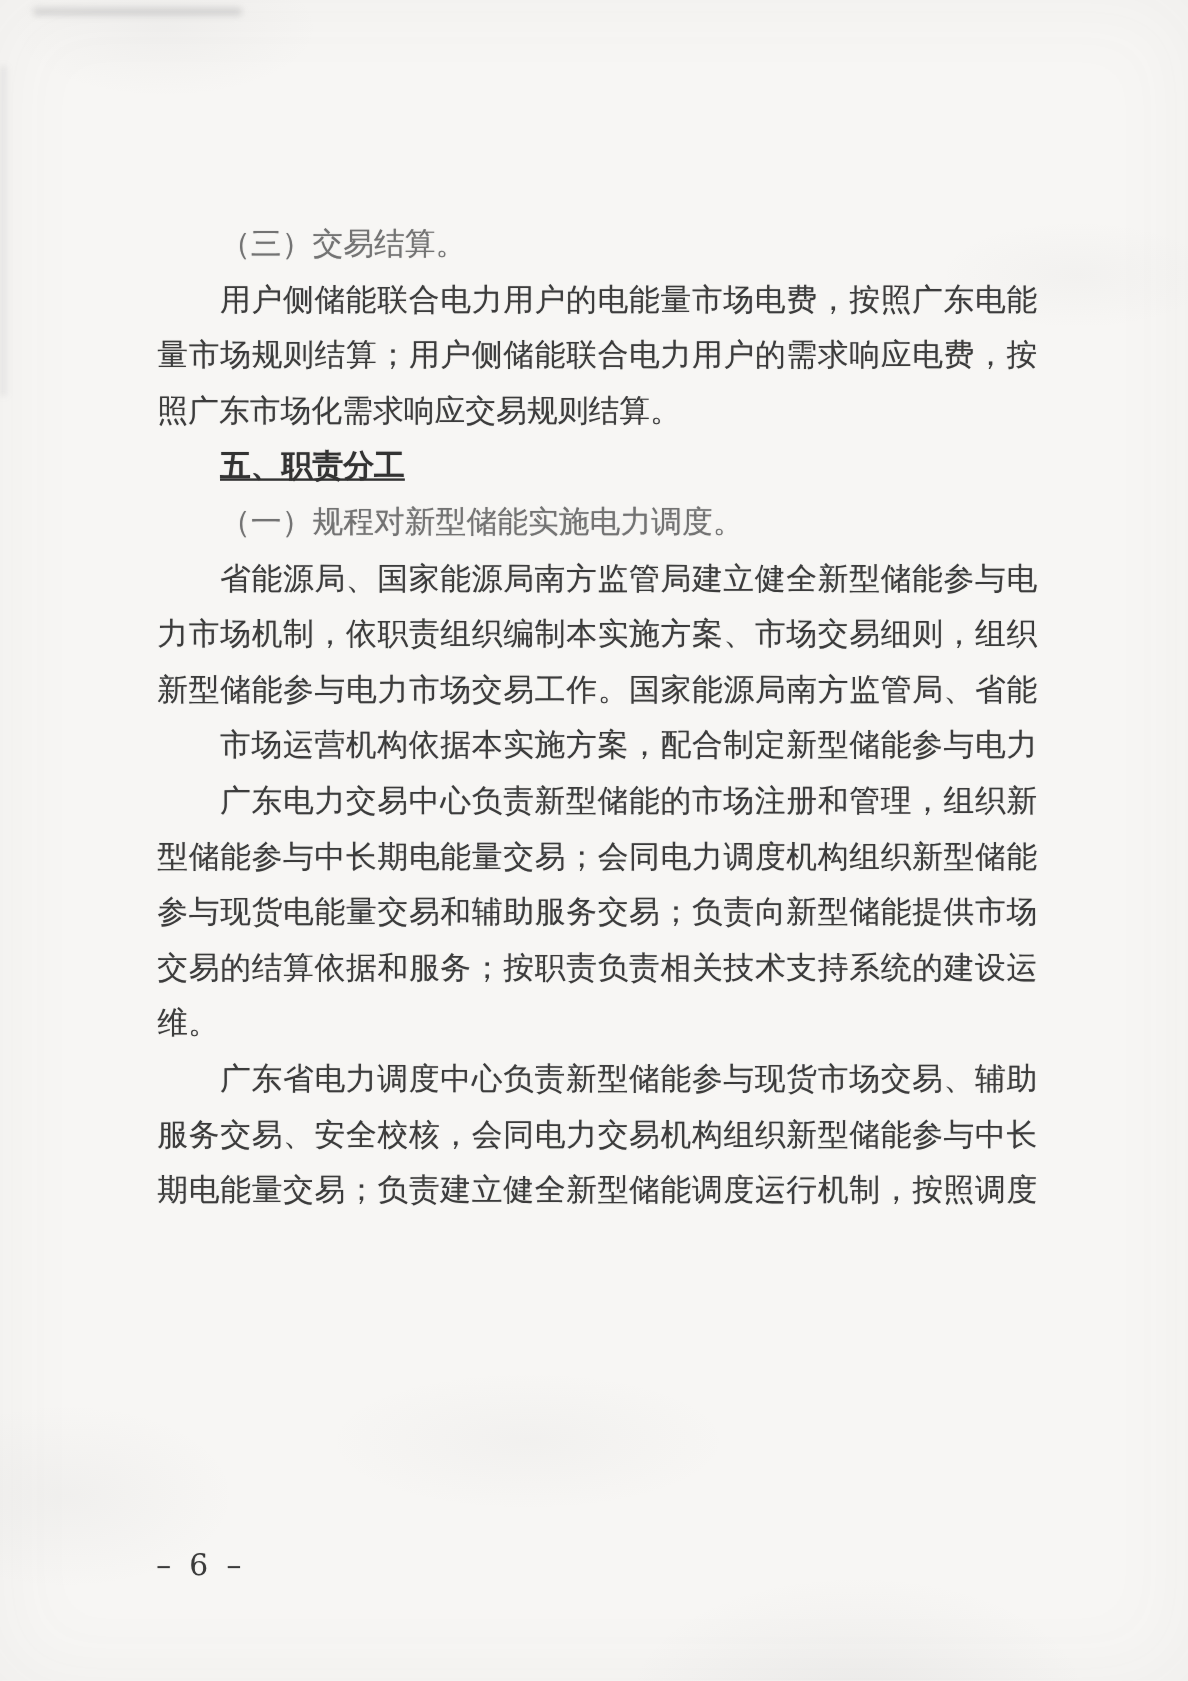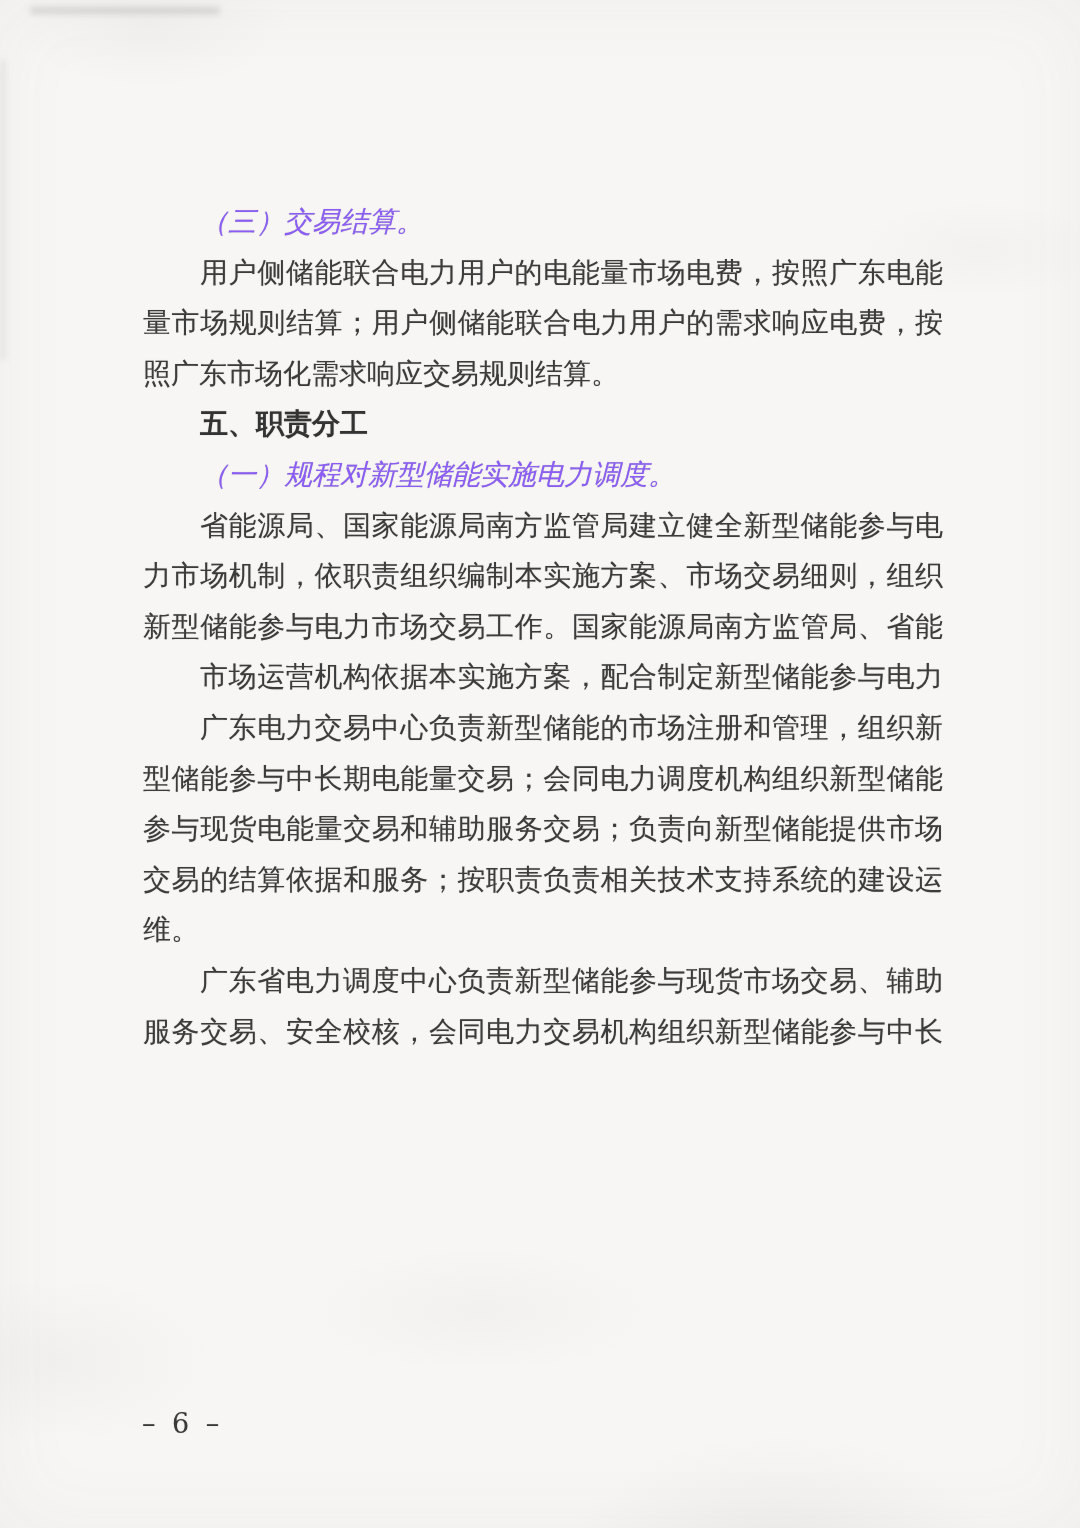--- a/index.html
+++ b/index.html
@@ -63,22 +63,23 @@
     text-align: justify;
     text-align-last: justify;
     text-justify: inter-character;
   }
   .ind { text-indent: 57px; }
   .h1 {
     font-weight: bold;
     color: #333333;
     font-family: "DejaVu Sans", "Liberation Sans", sans-serif;
     text-shadow: 0 0 1px rgba(70,70,70,0.5);
+    text-decoration: underline;
   }
-  .h2 { color: #8b5cf6; font-style: italic; }
+  .h2 { color: #737373; }
   .page-number {
     position: absolute;
     left: 142px;
     top: 1408px;
     font-size: 27px;
     letter-spacing: 4px;
     color: #3a3a3a;
     text-shadow: 0 0 1px rgba(90,90,90,0.4);
   }
 </style>
@@ -101,16 +102,17 @@
     <div class="ln just">力市场机制，依职责组织编制本实施方案、市场交易细则，组织</div>
     <div class="ln just">新型储能参与电力市场交易工作。国家能源局南方监管局、省能</div>
     <div class="ln ind just">市场运营机构依据本实施方案，配合制定新型储能参与电力</div>
     <div class="ln ind just">广东电力交易中心负责新型储能的市场注册和管理，组织新</div>
     <div class="ln just">型储能参与中长期电能量交易；会同电力调度机构组织新型储能</div>
     <div class="ln just">参与现货电能量交易和辅助服务交易；负责向新型储能提供市场</div>
     <div class="ln just">交易的结算依据和服务；按职责负责相关技术支持系统的建设运</div>
     <div class="ln">维。</div>
     <div class="ln ind just">广东省电力调度中心负责新型储能参与现货市场交易、辅助</div>
     <div class="ln just">服务交易、安全校核，会同电力交易机构组织新型储能参与中长</div>
+    <div class="ln just">期电能量交易；负责建立健全新型储能调度运行机制，按照调度</div>
   </div>
 
   <div class="page-number">– 6 –</div>
 </div>
 
 </body></html>

